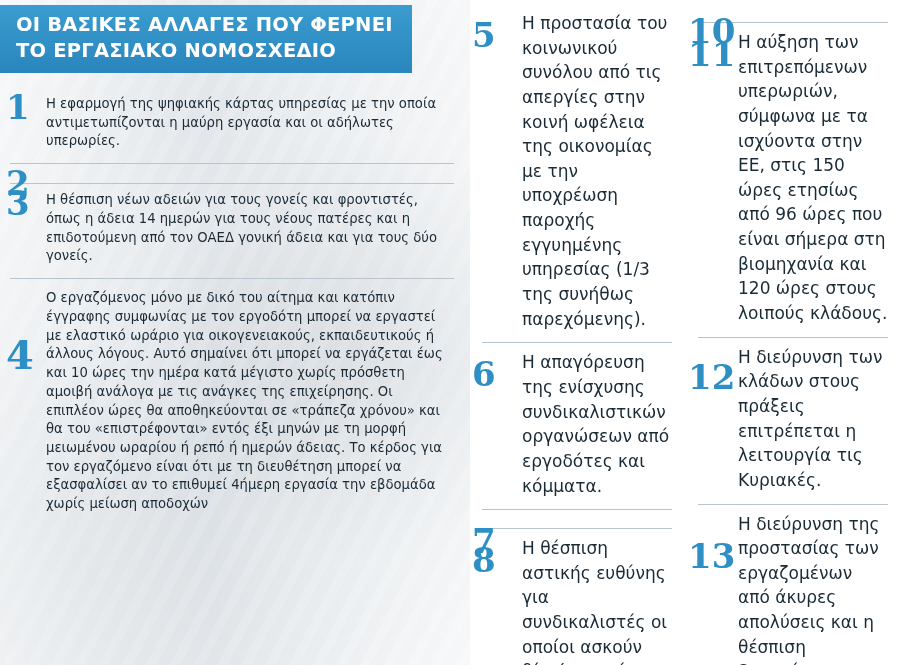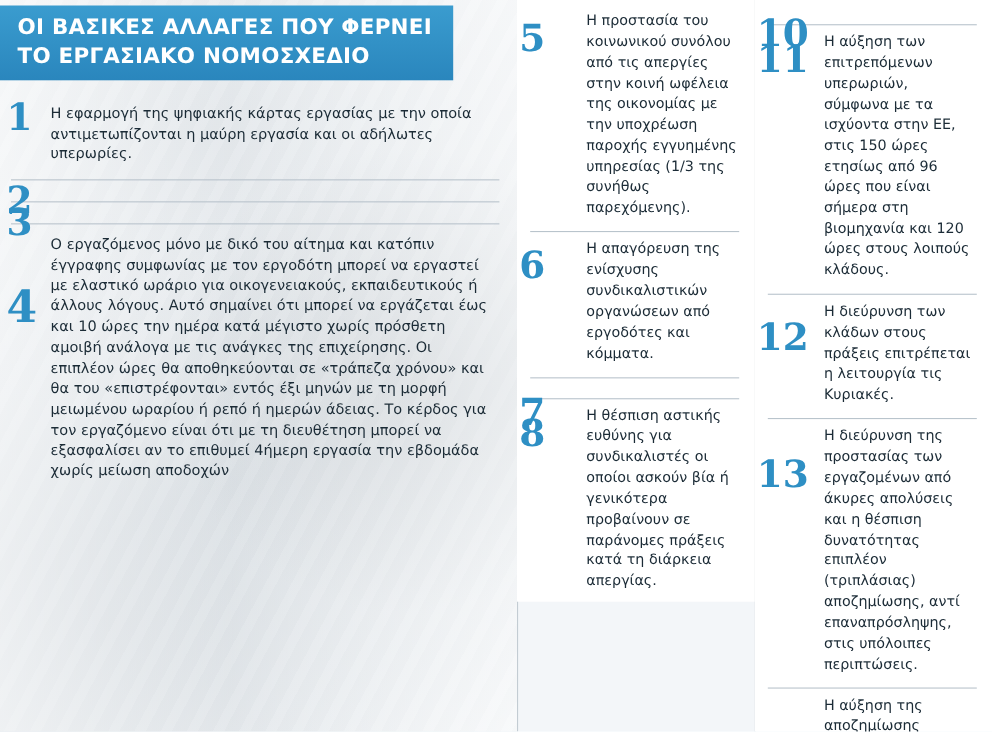--- a/index.html
+++ b/index.html
@@ -98,21 +98,21 @@
     line-height: 1;
     font-family: "DejaVu Serif", serif;
   }
   .col-2 .num, .col-3 .num { left: 2px; width: 44px; }
   .num.big { font-size: 40px; }
   .txt {
     color: #1b2b36;
     font-size: 13.2px;
     line-height: 1.42;
   }
-  .col-2 .txt, .col-3 .txt { font-size: 13px; line-height: 1.45; margin-left: 11px; }
+  .col-2 .txt, .col-3 .txt { font-size: 17px; line-height: 1.45; }
   .rule {
     height: 1px;
     background: #b9c4cc;
     margin: 3px 14px 0 12px;
   }
   .col-1 .rule { margin: 4px 16px 0 10px; }
 
   
   .vrule {
     position: absolute;
@@ -137,31 +137,32 @@
 
   <div class="banner">
     <div class="banner-line">ΟΙ ΒΑΣΙΚΕΣ ΑΛΛΑΓΕΣ ΠΟΥ ΦΕΡΝΕΙ</div>
     <div class="banner-line">ΤΟ  ΕΡΓΑΣΙΑΚΟ ΝΟΜΟΣΧΕΔΙΟ</div>
   </div>
 
   <div class="col col-1">
 
     <div class="item">
       <div class="num">1</div>
-      <div class="txt">Η εφαρμογή της ψηφιακής κάρτας εργασίας με την οποία αντιμετωπίζονται η μαύρη εργασία και οι αδήλωτες υπερωρίες.</div>
+      <div class="txt">Η εφαρμογή της ψηφιακής κάρτας υπηρεσίας με την οποία αντιμετωπίζονται η μαύρη εργασία και οι αδήλωτες υπερωρίες.</div>
     </div>
     <div class="rule"></div>
 
     <div class="item">
       <div class="num">2</div>
     </div>
     <div class="rule"></div>
 
     <div class="item">
       <div class="num">3</div>
+      <div class="txt">Η θέσπιση νέων αδειών για τους γονείς και φροντιστές, όπως η άδεια 14 ημερών για τους νέους πατέρες και η επιδοτούμενη από τον ΟΑΕΔ γονική άδεια και για τους δύο γονείς.</div>
     </div>
     <div class="rule"></div>
 
     <div class="item" style="padding-top:10px;">
       <div class="num big" style="top:56px;">4</div>
       <div class="txt">Ο εργαζόμενος μόνο με δικό του αίτημα και κατόπιν έγγραφης συμφωνίας με τον εργοδότη μπορεί να εργαστεί με ελαστικό ωράριο για οικογενειακούς, εκπαιδευτικούς ή άλλους λόγους. Αυτό σημαίνει ότι μπορεί να εργάζεται έως και 10 ώρες την ημέρα κατά μέγιστο χωρίς πρόσθετη αμοιβή ανάλογα με τις ανάγκες της επιχείρησης. Οι επιπλέον ώρες θα αποθηκεύονται σε «τράπεζα χρόνου» και θα του «επιστρέφονται» εντός έξι μηνών με τη μορφή μειωμένου ωραρίου ή ρεπό ή ημερών άδειας. Το κέρδος για τον εργαζόμενο είναι ότι με τη διευθέτηση μπορεί να εξασφαλίσει αν το επιθυμεί 4ήμερη εργασία την εβδομάδα χωρίς μείωση αποδοχών</div>
     </div>
 
   </div>
 

